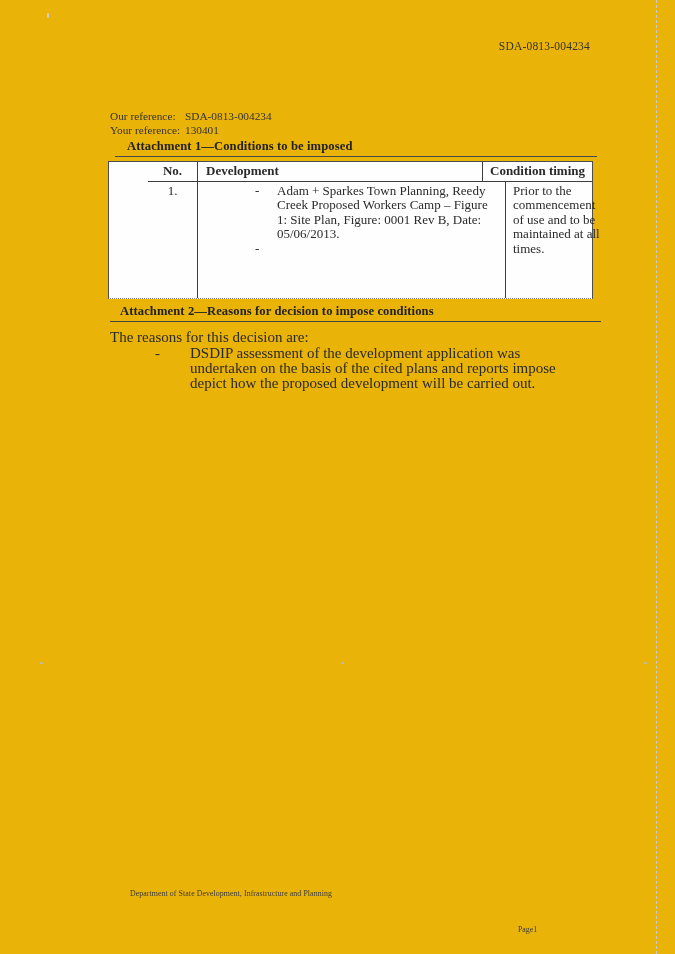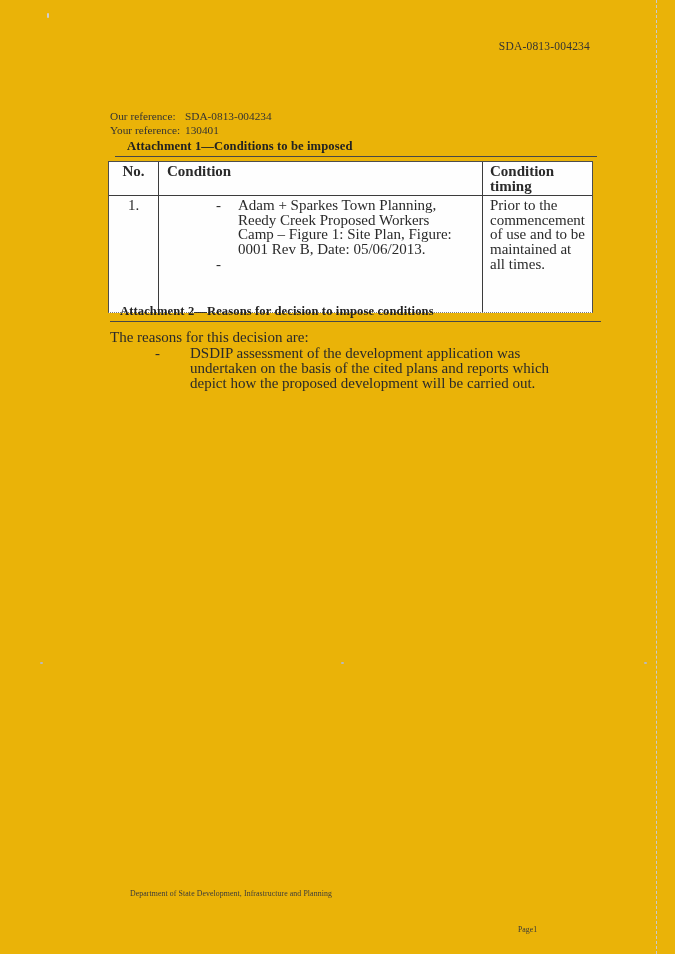--- a/index.html
+++ b/index.html
@@ -75,22 +75,23 @@
   .rule2 { left: 110px; top: 321px; width: 491px; }
 
   
   .ctable {
     position: absolute;
     left: 108px;
     top: 161px;
     width: 485px;
     border: 1.3px solid #4d4d4d;
     border-bottom: 1.3px dotted #7d7d7d;
-    font-size: 15px;
+    font-size: 13px;
     background: #fefefe;
+    padding-left: 39px;
   }
   .trow { display: flex; align-items: stretch; }
   .trow.head {
     border-bottom: 1.4px solid #3c3c3c;
     font-weight: bold;
   }
   .cell { line-height: 14.6px; }
   .col-no {
     width: 50px;
     flex: 0 0 50px;
@@ -172,21 +173,21 @@
       <span class="ref-value">130401</span>
     </div>
   </div>
 
   <div class="att-heading att1-heading">Attachment 1—Conditions to be imposed</div>
   <div class="rule rule1"></div>
 
   <div class="ctable">
     <div class="trow head">
       <div class="cell col-no">No.</div>
-      <div class="cell col-cond">Condition</div>
+      <div class="cell col-cond">Development</div>
       <div class="cell col-timing">Condition timing</div>
     </div>
     <div class="trow body">
       <div class="cell col-no">1.</div>
       <div class="cell col-cond">
         <div class="cbullet">
           <span class="marker">-</span>
           <span class="btext">Adam + Sparkes Town Planning, Reedy Creek Proposed Workers Camp – Figure 1: Site Plan, Figure: 0001 Rev B, Date: 05/06/2013.</span>
         </div>
         <div class="cbullet">
@@ -197,20 +198,20 @@
     </div>
   </div>
 
   <div class="att-heading att2-heading">Attachment 2—Reasons for decision to impose conditions</div>
   <div class="rule rule2"></div>
 
   <div class="reasons">
     <div>The reasons for this decision are:</div>
     <div class="rbullet">
       <span class="marker">-</span>
-      <span class="btext">DSDIP assessment of the development application was undertaken on the basis of the cited plans and reports which depict how the proposed development will be carried out.</span>
+      <span class="btext">DSDIP assessment of the development application was undertaken on the basis of the cited plans and reports impose depict how the proposed development will be carried out.</span>
     </div>
   </div>
 
   <div class="footer-dept">Department of State Development, Infrastructure and Planning</div>
   <div class="footer-page">Page1</div>
 
 </div>
 
 </body></html>

